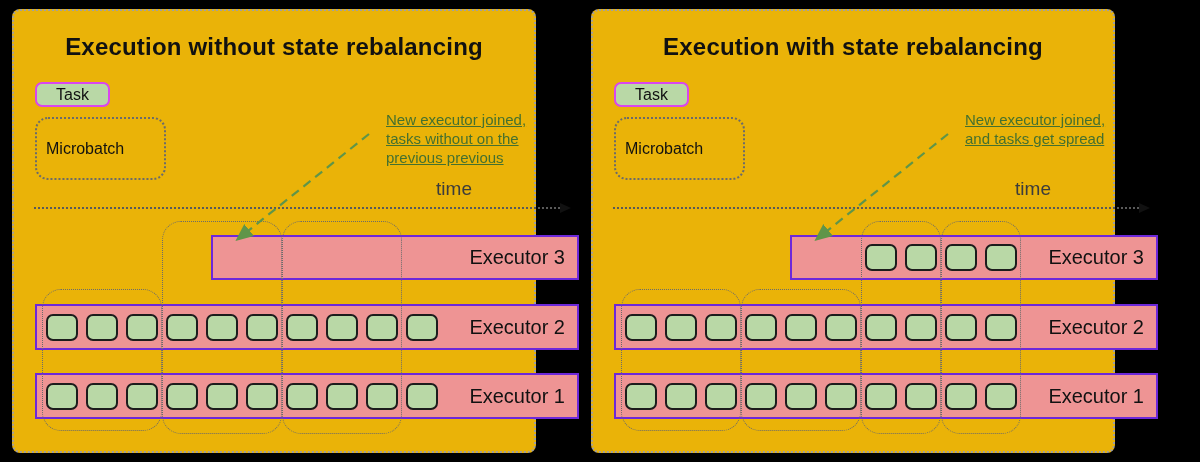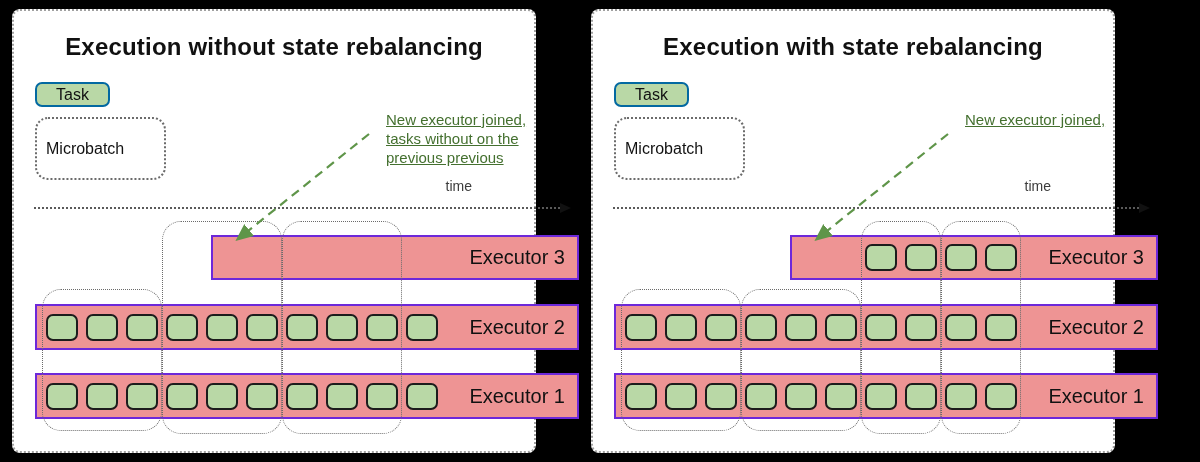--- a/index.html
+++ b/index.html
@@ -1,48 +1,48 @@
 <!DOCTYPE html>
 <html><head>
 <meta charset="utf-8">
 <style>
   html,body{margin:0;padding:0;}
   body{
     width:1200px;height:462px;background:#000;position:relative;overflow:hidden;
     font-family:"Liberation Sans", sans-serif;
   }
   .panel{
-    position:absolute;top:9px;width:524px;height:444px;background:#ffffff;
+    position:absolute;top:9px;width:524px;height:444px;background:#eab308;
     border:2px dotted #a0a0a0;border-radius:8px;box-sizing:border-box;
   }
   .panel.left{left:12px;}
   .panel.right{left:591px;}
   .panel-title{
     position:absolute;top:22px;left:0;width:100%;text-align:center;
     font-size:24px;font-weight:bold;color:#111;letter-spacing:0.2px;
   }
   .task-legend{
     position:absolute;left:21px;top:71px;width:75px;height:25px;
-    background:#b9d8a6;border:2px solid #0369a1;border-radius:7px;
+    background:#b9d8a6;border:2px solid #d946ef;border-radius:7px;
     display:flex;align-items:center;justify-content:center;
     font-size:16px;color:#111;box-sizing:border-box;
   }
   .microbatch-legend{
     position:absolute;left:21px;top:106px;width:131px;height:63px;
     border:2px dotted #6b6b6b;border-radius:13px;box-sizing:border-box;
     display:flex;align-items:center;font-size:16px;color:#111;padding-left:9px;
   }
   .annotation{
     position:absolute;left:372px;top:99px;font-size:15px;line-height:19px;
     color:#44702f;
     text-decoration:underline;
   }
   .annotation span{display:block;}
   .time-label{
-    position:absolute;right:62px;top:167px;font-size:14px;color:#3c3c3c;
+    position:absolute;right:62px;top:167px;font-size:19px;color:#3c3c3c;
   }
   .time-axis{
     position:absolute;left:20px;top:196px;width:534px;height:0;
     border-top:2px dotted #5a5a5a;
   }
   .time-arrowhead{
     position:absolute;right:-3px;top:-6px;width:0;height:0;
     border-left:11px solid #111;border-top:5px solid transparent;border-bottom:5px solid transparent;
   }
   .mb-group{
@@ -128,20 +128,21 @@
 <div class="panel right">
   <div class="panel-title">Execution with state rebalancing</div>
   <div class="task-legend">
     <span>Task</span>
   </div>
   <div class="microbatch-legend">
     <span>Microbatch</span>
   </div>
   <div class="annotation">
     <span>New executor joined,</span>
+    <span>and tasks get spread</span>
   </div>
   <div class="time-label">time</div>
   <div class="time-axis">
     <span class="time-arrowhead"></span>
   </div>
   <svg class="arrow-svg" width="585" height="444" viewBox="0 0 585 444">
     <defs>
       <marker id="ah1" markerWidth="9" markerHeight="9" refX="6.5" refY="3.5" orient="auto">
         <path d="M0,0 L8,3.5 L0,7 z" fill="#5f9549"></path>
       </marker>

